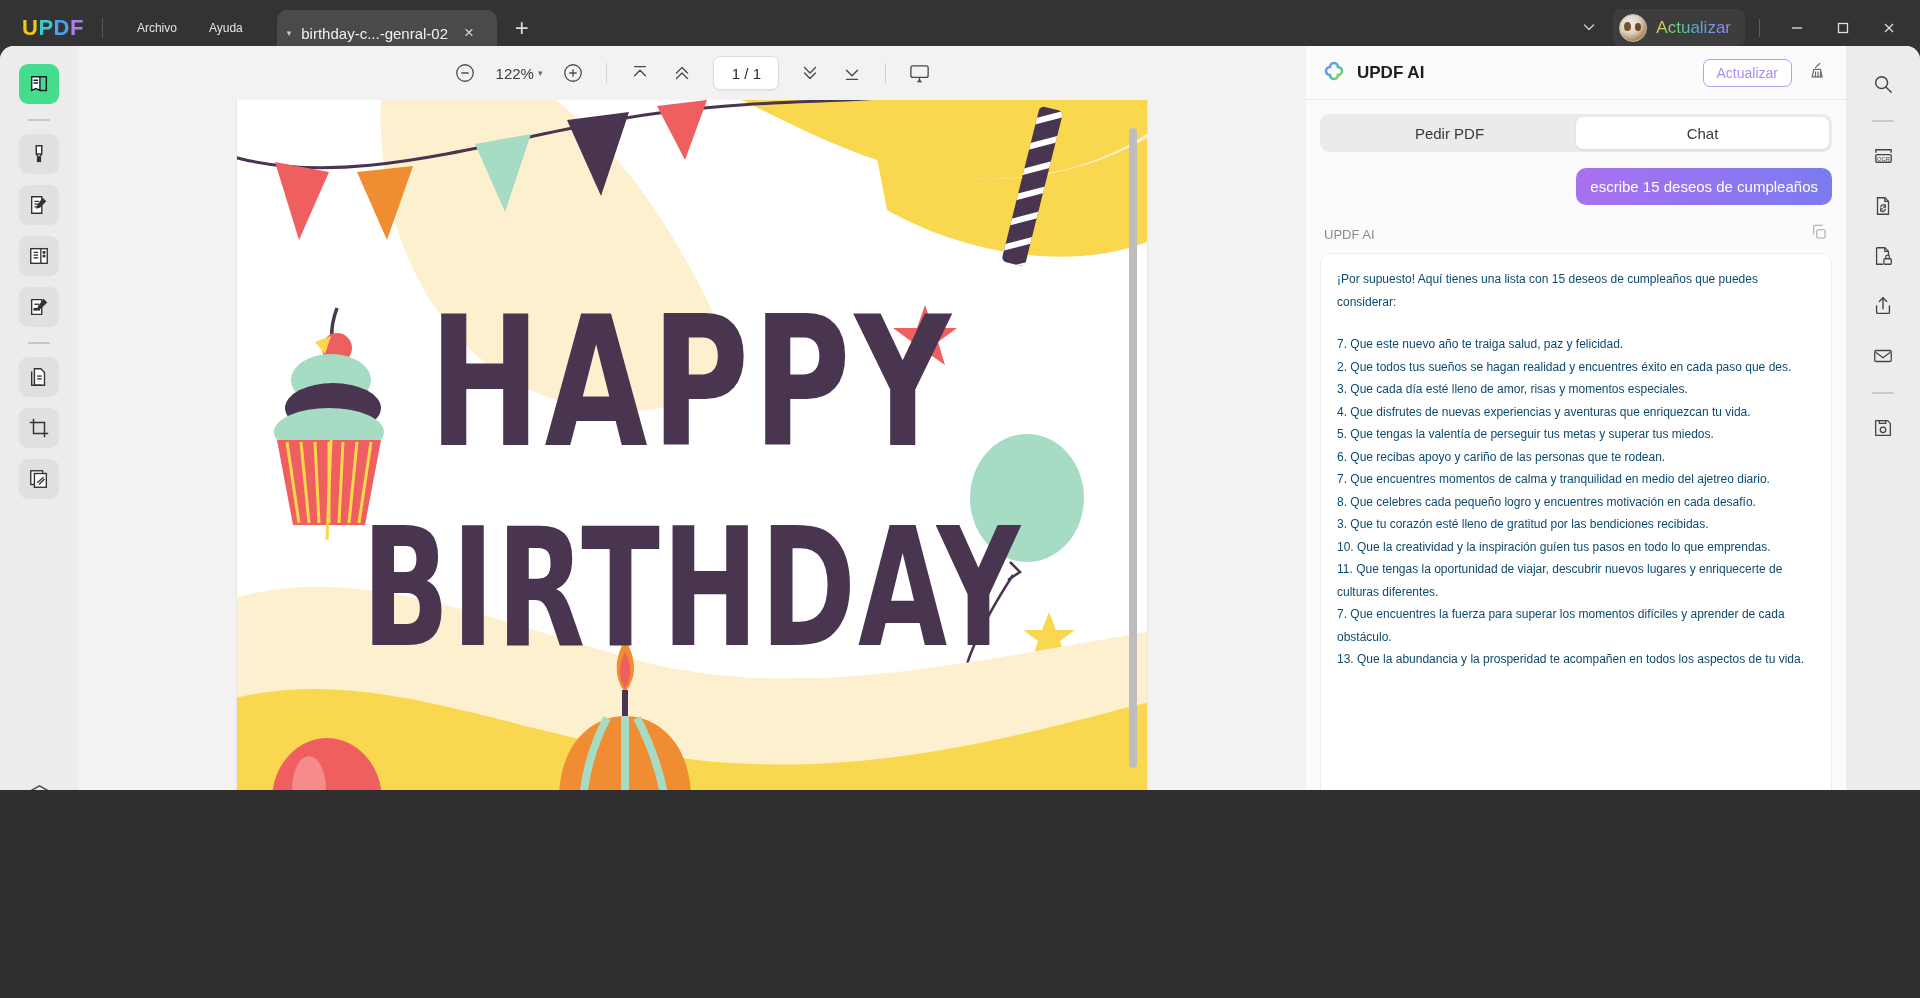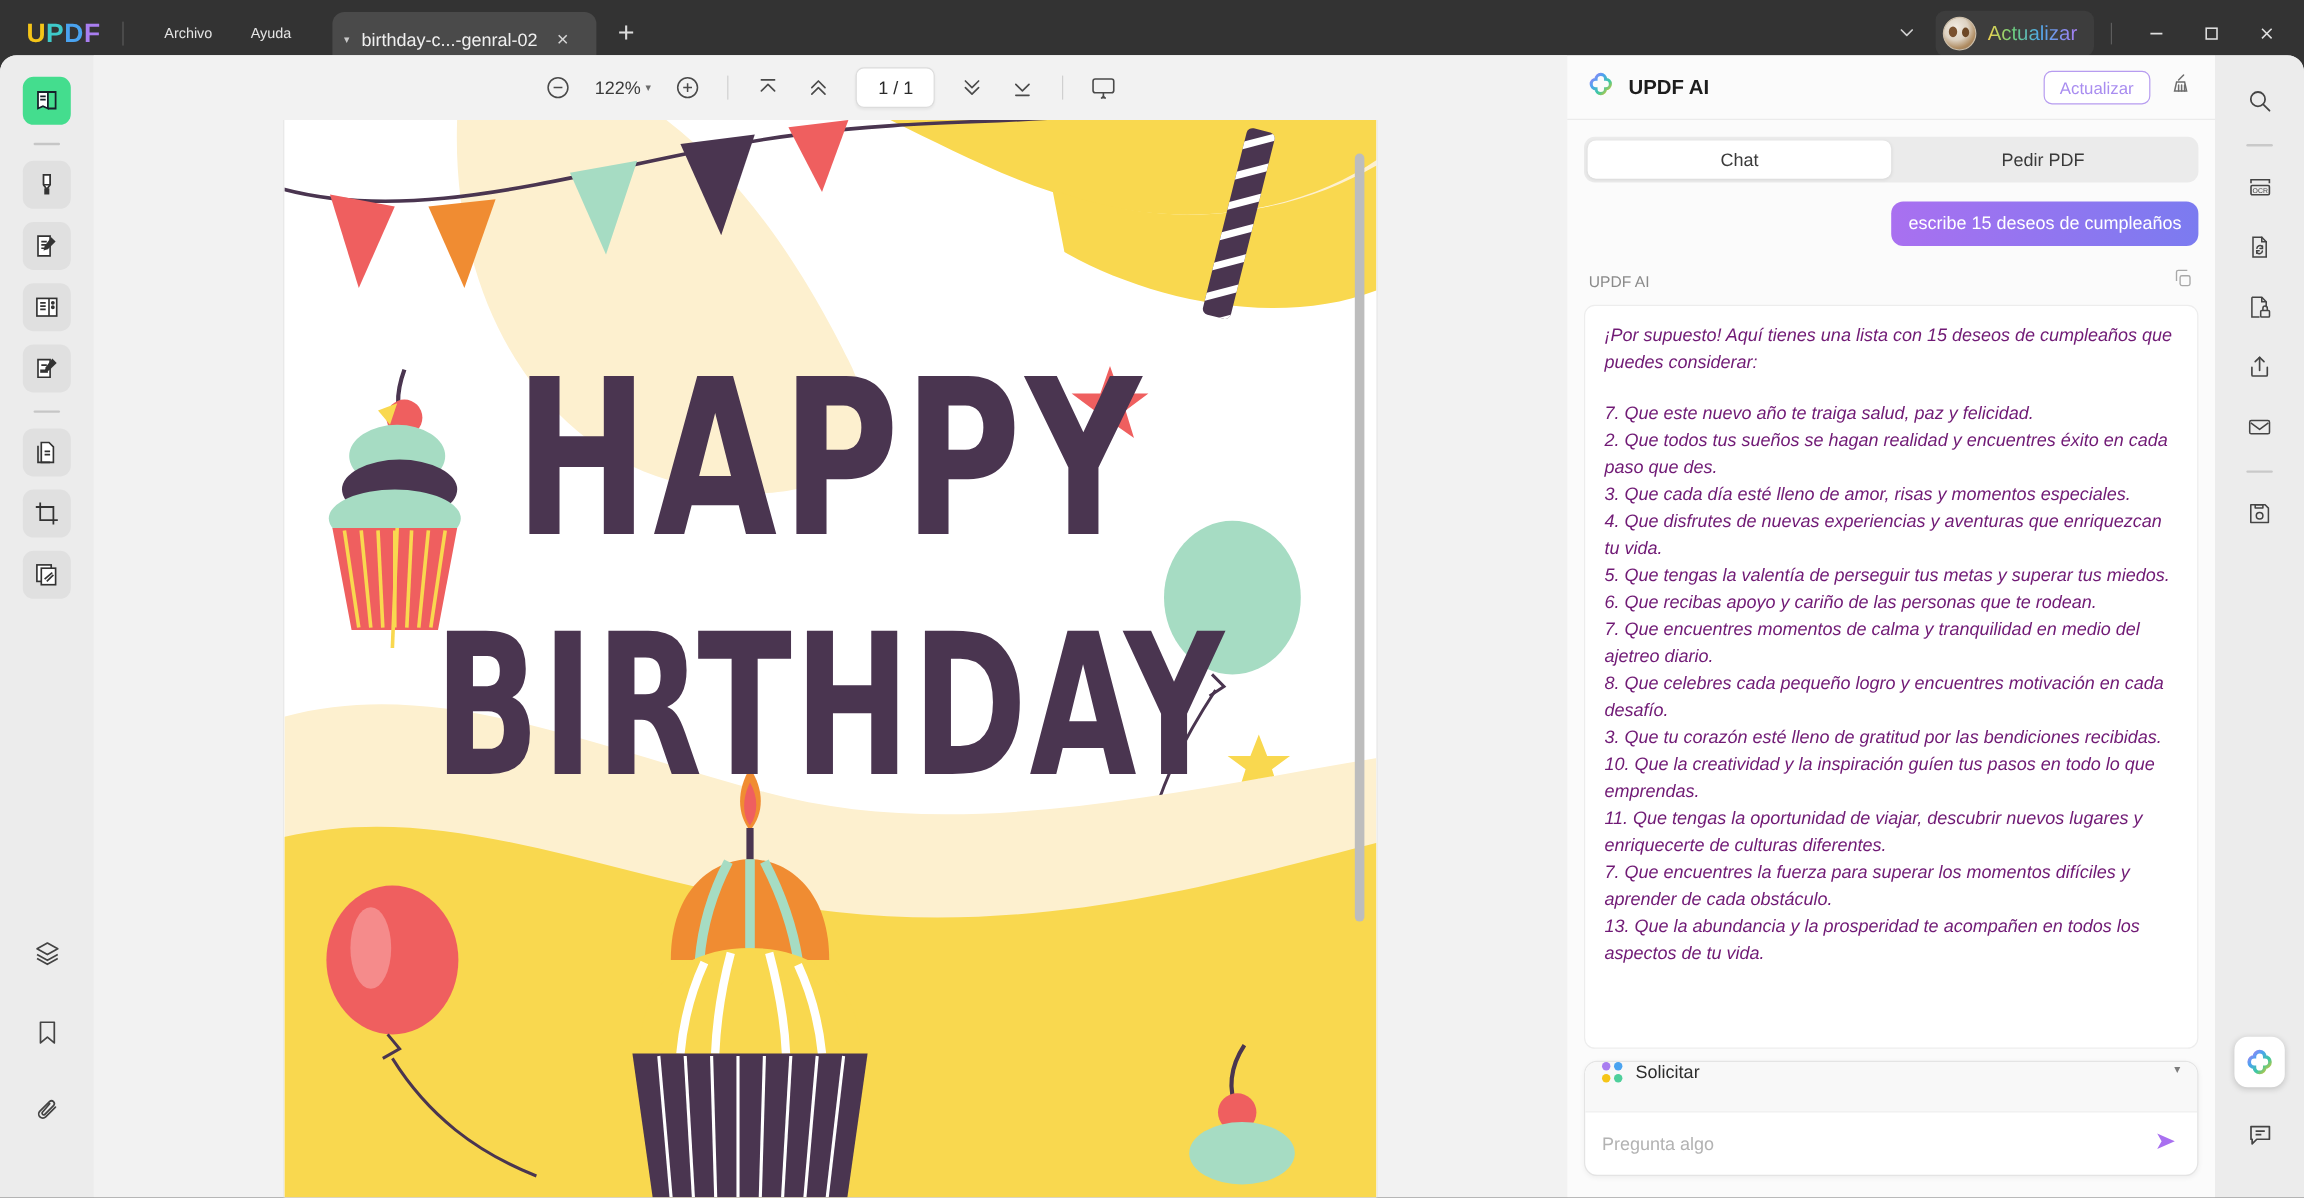--- a/index.html
+++ b/index.html
@@ -70,21 +70,21 @@
   .win-sep { width:1px; height:18px; background:#5d5d5d; margin:0 14px; }
   .win-btn {
     width:46px; height:56px; display:flex; align-items:center; justify-content:center;
     color:#e0e0e0; font-size:15px;
   }
   .win-btn.close { margin-right:8px; }
 
   
   .app {
     position:absolute; top:46px; left:0;
-    width:1920px; height:952px;
+    width:1920px; height:744px;
     background:#ececec;
     border-radius:14px 14px 0 0;
     overflow:hidden;
   }
 
   
   .rail-left {
     position:absolute; left:0; top:0; width:78px; height:952px;
     background:#ececec;
     display:flex; flex-direction:column; align-items:center;
@@ -195,23 +195,22 @@
   }
   .ai-label { font-size:13px; color:#8a8a8a; }
   .copy-ico { margin-left:auto; }
   .ai-bubble {
     margin-top:8px;
     background:#fff; border:1px solid #ededed; border-radius:9px;
     padding:14px 16px 8px;
     height:620px; overflow:hidden;
   }
   .ai-bubble p {
-    font-size:15px; line-height:22.5px; color:#701a75;
+    font-size:12px; line-height:22.5px; color:#0c4a6e;
     margin-bottom:0;
-    font-style:italic;
   }
   .ai-bubble p.gap { margin-bottom:20px; }
   .ai-foot { padding:0 14px 18px; }
   .ai-input-wrap {
     border:1px solid #e4e4e4; border-radius:11px; background:#fff;
     box-shadow:0 1px 4px rgba(0,0,0,.05);
     overflow:hidden;
   }
   .solicitar {
     height:42px; display:flex; align-items:flex-start; gap:11px;
@@ -566,22 +565,22 @@
           <path d="M14 3l-5 5"></path>
             <path d="M7 10h8l2 9H5z"></path>
             <line x1="9" y1="13" x2="9" y2="19"></line>
             <line x1="12" y1="13" x2="12" y2="19"></line>
             <line x1="15" y1="13" x2="15" y2="19"></line>
         </svg>
       </span>
     </div>
 
     <div class="ai-tabs">
+      <div class="ai-tab">Pedir PDF</div>
       <div class="ai-tab active">Chat</div>
-      <div class="ai-tab">Pedir PDF</div>
     </div>
 
     <div class="ai-body">
       <div class="msg-user-row">
         <div class="msg-user">escribe 15 deseos de cumpleaños</div>
       </div>
       <div class="ai-label-row">
         <span class="ai-label">UPDF AI</span>
         <span class="copy-ico">
           <svg width="18" height="18" viewBox="0 0 24 24" fill="none" stroke="#a8a8a8" stroke-width="1.5">

